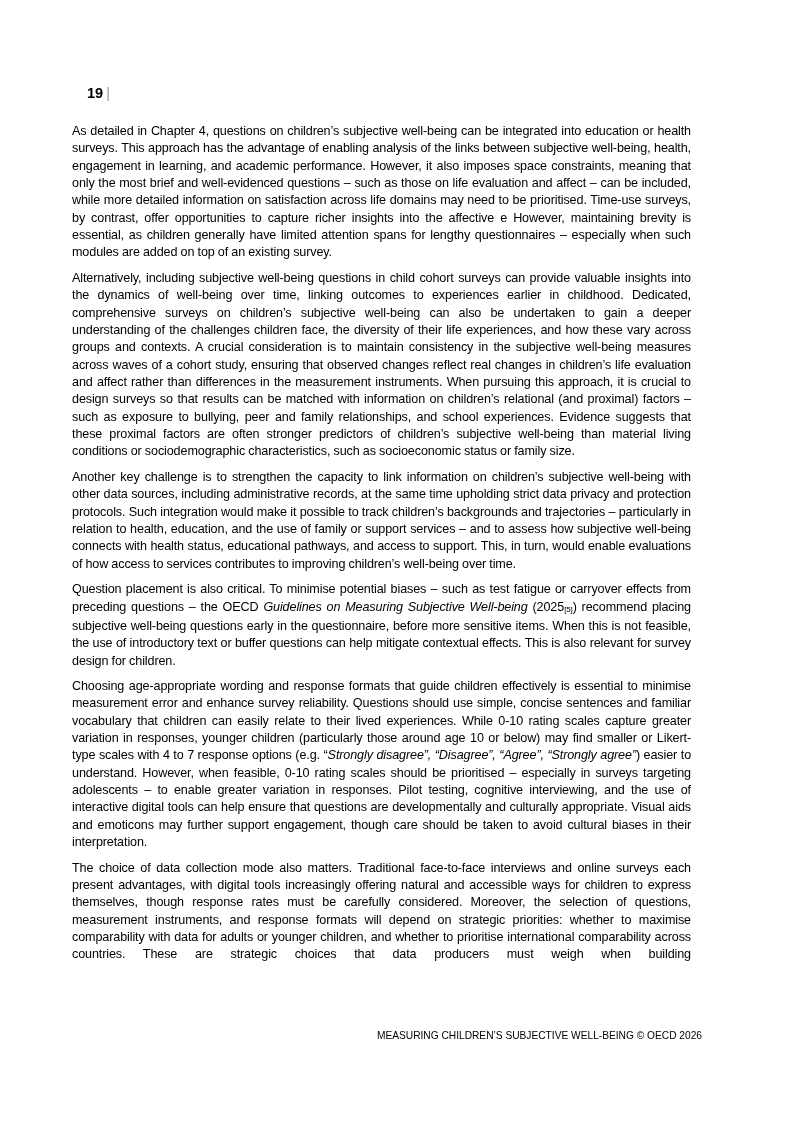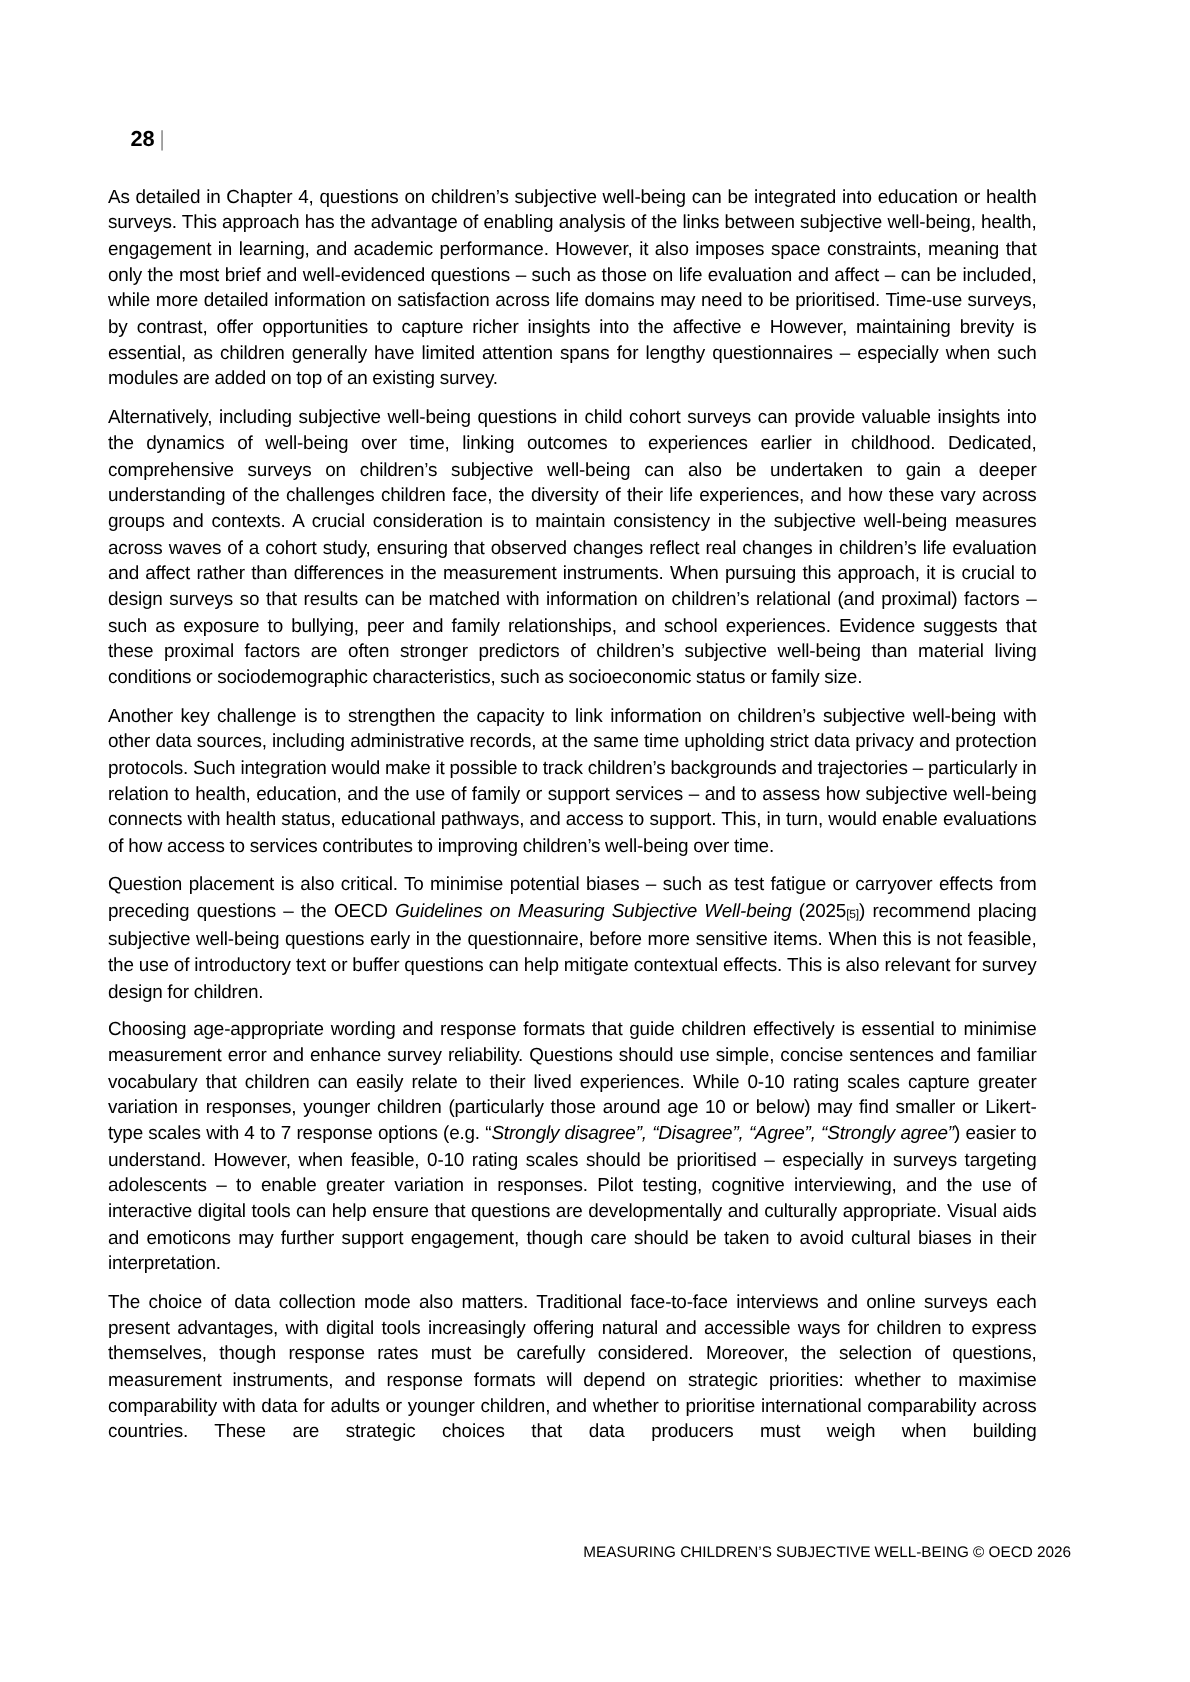--- a/index.html
+++ b/index.html
@@ -6,27 +6,27 @@
   body { width: 793px; height: 1121px; position: relative; overflow: hidden;
          font-family: "Liberation Sans", sans-serif; color: #000; }
   .page-header { position: absolute; left: 87px; top: 84px; font-size: 14.5px; line-height: 18px; }
   .page-num { font-weight: bold; }
   .page-sep { color: #9a9a9a; margin-left: 3px; font-weight: normal; }
   .content { position: absolute; left: 72px; top: 123px; width: 619px; }
   .content p { margin: 0 0 8.2px 0; font-size: 12.6px; line-height: 17.35px; text-align: justify;
                text-align-last: left; letter-spacing: -0.12px; word-spacing: -0.2px; }
   .content p:last-child { text-align-last: justify; }
   sub.ref { font-size: 8px; vertical-align: -1px; }
-  .footer { position: absolute; right: 79px; top: 1030px; font-size: 10.2px; letter-spacing: 0px; }
+  .footer { position: absolute; right: 91px; top: 1030px; font-size: 10.2px; letter-spacing: 0px; }
 </style>
 </head>
 <body>
 
 <div class="page-header">
-  <span class="page-num">28</span><span class="page-sep">|</span>
+  <span class="page-num">19</span><span class="page-sep">|</span>
 </div>
 
 <div class="content">
   <p>As detailed in Chapter 4, questions on children’s subjective well-being can be integrated into education or health surveys. This approach has the advantage of enabling analysis of the links between subjective well-being, health, engagement in learning, and academic performance. However, it also imposes space constraints, meaning that only the most brief and well-evidenced questions – such as those on life evaluation and affect – can be included, while more detailed information on satisfaction across life domains may need to be prioritised. Time-use surveys, by contrast, offer opportunities to capture richer insights into the affective e However, maintaining brevity is essential, as children generally have limited attention spans for lengthy questionnaires – especially when such modules are added on top of an existing survey.</p>
   <p>Alternatively, including subjective well-being questions in child cohort surveys can provide valuable insights into the dynamics of well-being over time, linking outcomes to experiences earlier in childhood. Dedicated, comprehensive surveys on children’s subjective well-being can also be undertaken to gain a deeper understanding of the challenges children face, the diversity of their life experiences, and how these vary across groups and contexts. A crucial consideration is to maintain consistency in the subjective well-being measures across waves of a cohort study, ensuring that observed changes reflect real changes in children’s life evaluation and affect rather than differences in the measurement instruments. When pursuing this approach, it is crucial to design surveys so that results can be matched with information on children’s relational (and proximal) factors – such as exposure to bullying, peer and family relationships, and school experiences. Evidence suggests that these proximal factors are often stronger predictors of children’s subjective well-being than material living conditions or sociodemographic characteristics, such as socioeconomic status or family size.</p>
   <p>Another key challenge is to strengthen the capacity to link information on children’s subjective well-being with other data sources, including administrative records, at the same time upholding strict data privacy and protection protocols. Such integration would make it possible to track children’s backgrounds and trajectories – particularly in relation to health, education, and the use of family or support services – and to assess how subjective well-being connects with health status, educational pathways, and access to support. This, in turn, would enable evaluations of how access to services contributes to improving children’s well-being over time.</p>
   <p><span>Question placement is also critical. To minimise potential biases – such as test fatigue or carryover effects from preceding questions – the OECD </span><i>Guidelines on Measuring Subjective Well-being</i><span> (2025</span><sub class="ref">[5]</sub><span>) recommend placing subjective well-being questions early in the questionnaire, before more sensitive items. When this is not feasible, the use of introductory text or buffer questions can help mitigate contextual effects. This is also relevant for survey design for children.</span></p>
   <p><span>Choosing age-appropriate wording and response formats that guide children effectively is essential to minimise measurement error and enhance survey reliability. Questions should use simple, concise sentences and familiar vocabulary that children can easily relate to their lived experiences. While 0-10 rating scales capture greater variation in responses, younger children (particularly those around age 10 or below) may find smaller or Likert-type scales with 4 to 7 response options (e.g. “</span><i>Strongly disagree”, “Disagree”, “Agree”, “Strongly agree”</i><span>) easier to understand. However, when feasible, 0-10 rating scales should be prioritised – especially in surveys targeting adolescents – to enable greater variation in responses. Pilot testing, cognitive interviewing, and the use of interactive digital tools can help ensure that questions are developmentally and culturally appropriate. Visual aids and emoticons may further support engagement, though care should be taken to avoid cultural biases in their interpretation.</span></p>
   <p>The choice of data collection mode also matters. Traditional face-to-face interviews and online surveys each present advantages, with digital tools increasingly offering natural and accessible ways for children to express themselves, though response rates must be carefully considered. Moreover, the selection of questions, measurement instruments, and response formats will depend on strategic priorities: whether to maximise comparability with data for adults or younger children, and whether to prioritise international comparability across countries. These are strategic choices that data producers must weigh when building</p>
 </div>

